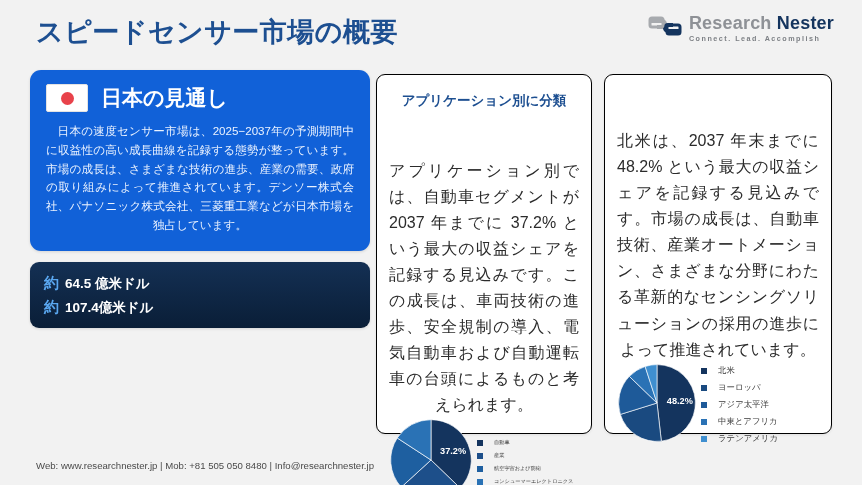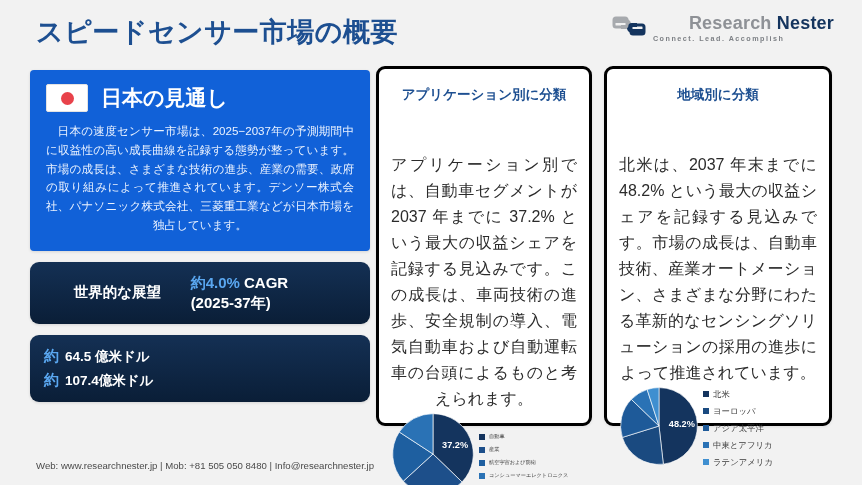--- a/index.html
+++ b/index.html
@@ -20,32 +20,32 @@
     font-size:27px; font-weight:bold; color:#1d4f91;
     letter-spacing:0.5px;
   }
   .logo {
     position:absolute; right:28px; top:14px;
     display:flex; align-items:center; gap:7px;
   }
   .logo-mark { display:block; }
   .logo-text { display:flex; flex-direction:column; line-height:1; }
   .logo-word { font-size:18px; font-weight:bold; letter-spacing:0.2px; }
-  .logo-word .lw1 { color:#8e9196;margin-left:36px; }
+  .logo-word .lw1 { color:#8e9196; }
   .logo-word .lw2 { color:#14345e;margin-top:41px; }
   .logo-tag {
     font-size:7.2px; color:#7d8085; letter-spacing:1.5px;
     margin-top:3px; font-weight:bold;
   }
 
   
   .col-left { position:absolute; left:30px; top:70px; width:340px; }
 
   .blue-card {
-    background:#1161d8; border-radius:4px;
+    background:#1161d8; border-radius:11px;
     padding:14px 16px 16px 16px;
     box-shadow:0 1px 3px rgba(0,0,0,0.12);
   }
   .blue-card-head { display:flex; align-items:center; gap:13px; margin-bottom:10px; }
   .flag {
     width:42px; height:28px; background:#ffffff;
     border:1px solid #e3e3e3; border-radius:2px;
     display:flex; align-items:center; justify-content:center;
     flex:none;
   }
@@ -69,22 +69,22 @@
     flex:0 0 47%; text-align:center; line-height:1.35;
   }
   .navy-value { flex:1; color:#ffffff; font-size:15px; font-weight:bold; line-height:1.35; }
   .navy-value .accent { color:#5aa7f0; }
   .navy-row { display:flex; align-items:baseline; gap:6px; }
   .navy-row + .navy-row { margin-top:4px; }
   .navy-row .num { font-size:13.5px; }
 
   
   .white-card {
-    position:absolute; top:66px;
-    background:#ffffff; border:3px solid #000000; border-radius:9px;
+    position:absolute; top:74px;
+    background:#ffffff; border:1px solid #000000; border-radius:9px;
     box-shadow:0 1px 3px rgba(0,0,0,0.08);
     padding:16px 12px 10px 12px;
     height:360px;
     display:flex; flex-direction:column;
   }
   #card-application { left:376px; width:216px; }
   #card-region      { left:604px; width:228px; }
 
   .wc-title {
     color:#1d4f91; font-size:13.5px; font-weight:bold;
@@ -95,21 +95,21 @@
     text-align:justify; text-align-last:center;margin-top:37px;
   }
   .wc-chart { margin-top:auto; display:flex; align-items:center; gap:4px; }
 
   .pie-wrap { position:relative; flex:none; }
   .pie-label {
     position:absolute; color:#ffffff; font-size:9.2px; font-weight:bold;
     white-space:nowrap;
   }
   .legend { display:flex; flex-direction:column; justify-content:center; gap:6px; }
-  .legend-item { display:flex; align-items:center; gap:4px; }
+  .legend-item { display:flex; align-items:center; gap:11px; }
   .legend-swatch { width:6px; height:6px; flex:none; }
   .legend-text { color:#3a3a3a; white-space:nowrap; }
   #card-application .legend-text { font-size:5.2px; }
   #card-region .legend-text { font-size:8.4px; }
 
   
   .footer {
     position:absolute; left:36px; bottom:14px;
     font-size:9.6px; color:#4a4a4a;text-align:center;
   }
@@ -143,29 +143,20 @@
   <div class="blue-card">
     <div class="blue-card-head">
       <span class="flag">
         <span class="flag-circle"></span>
       </span>
       <span class="blue-card-title">日本の見通し</span>
     </div>
     <div class="blue-card-body">日本の速度センサー市場は、2025−2037年の予測期間中に収益性の高い成長曲線を記録する態勢が整っています。市場の成長は、さまざまな技術の進歩、産業の需要、政府の取り組みによって推進されています。デンソー株式会社、パナソニック株式会社、三菱重工業などが日本市場を独占しています。</div>
   </div>
 
-  <div class="navy-box">
-    <div class="navy-label">世界的な展望</div>
-    <div class="navy-value">
-      <div>
-        <span class="accent">約4.0%</span><span> CAGR</span>
-      </div>
-      <div>(2025-37年)</div>
-    </div>
-  </div>
 
   <div class="navy-box">
     <div class="navy-value">
       <div class="navy-row">
         <span class="accent">約</span>
         <span class="num">64.5 億米ドル</span>
       </div>
       <div class="navy-row">
         <span class="accent">約</span>
         <span class="num">107.4億米ドル</span>
@@ -202,21 +193,20 @@
         </div>
         <div class="legend-item">
           <span class="legend-swatch" style="background: rgb(42, 114, 181);"></span>
           <span class="legend-text">コンシューマーエレクトロニクス</span>
         </div>
       </div>
   </div>
 </div>
 
 <div class="white-card" id="card-region">
-  <div class="wc-title">地域別に分類</div>
   <div class="wc-body">北米は、2037 年末までに 48.2% という最大の収益シェアを記録する見込みです。市場の成長は、自動車技術、産業オートメーション、さまざまな分野にわたる革新的なセンシングソリューションの採用の進歩によって推進されています。</div>
   <div class="wc-chart">
     <div class="pie-wrap">
       <svg id="pie-1" width="80" height="80" viewBox="0 0 100 100">
           <path d="M50,50 L50,2 A48,48 0 0,1 55.417106473927106,97.6933429049604 Z" fill="#14345e" stroke="#ffffff" stroke-width="0.8"></path>
           <path d="M50,50 L55.417106473927106,97.6933429049604 A48,48 0 0,1 4.166501852161133,64.25799591569765 Z" fill="#1a4a80" stroke="#ffffff" stroke-width="0.8"></path>
           <path d="M50,50 L4.166501852161133,64.25799591569765 A48,48 0 0,1 15.425166805380485,16.704641320985345 Z" fill="#1e5a99" stroke="#ffffff" stroke-width="0.8"></path>
           <path d="M50,50 L15.425166805380485,16.704641320985345 A48,48 0 0,1 35.167184270002515,4.349287217832632 Z" fill="#2a72b5" stroke="#ffffff" stroke-width="0.8"></path>
           <path d="M50,50 L35.167184270002515,4.349287217832632 A48,48 0 0,1 49.99999999999999,2 Z" fill="#3f8fd0" stroke="#ffffff" stroke-width="0.8"></path>
         </svg>

